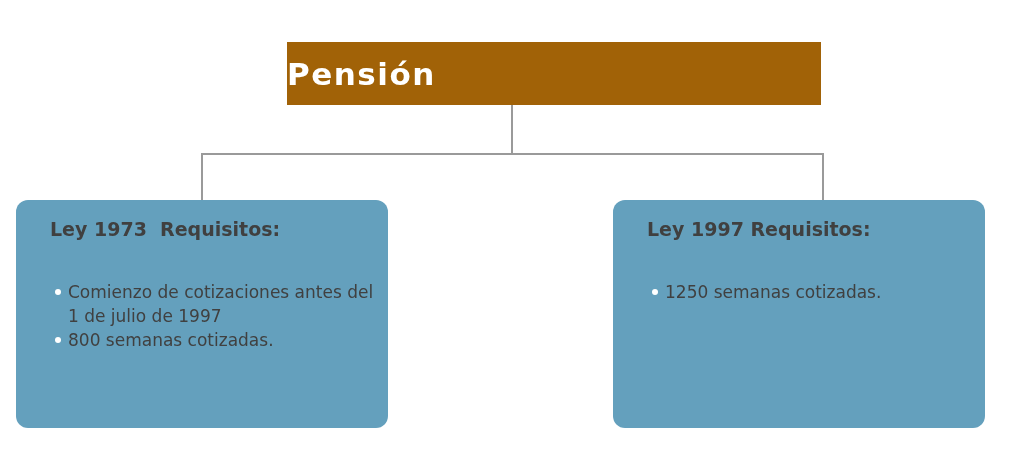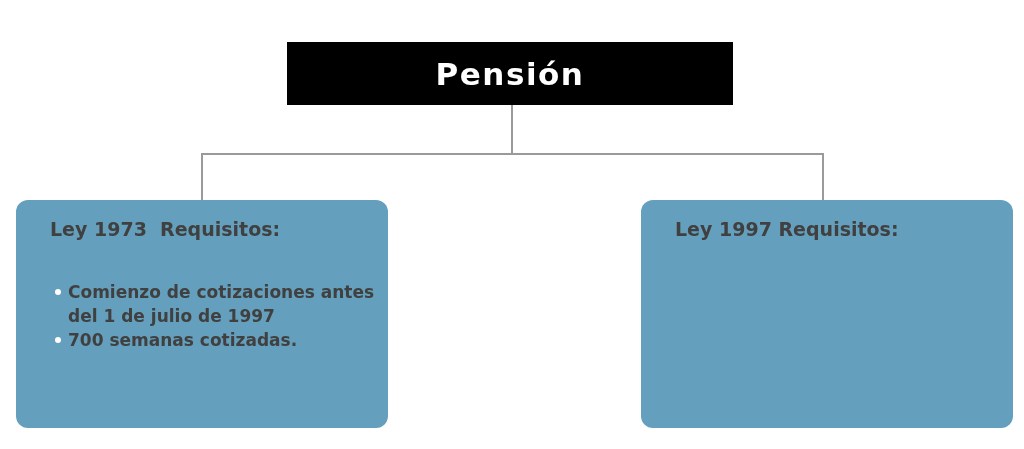--- a/index.html
+++ b/index.html
@@ -1,19 +1,19 @@
 <!DOCTYPE html>
 <html><head>
 <meta charset="utf-8">
 <style>
   html, body { margin:0; padding:0; }
   body { width:1024px; height:449px; background:#ffffff; position:relative; overflow:hidden;
          font-family:"DejaVu Sans", sans-serif; }
-  .root-box { position:absolute; left:287px; top:42px; width:446px; height:63px; background:#000000;
-              display:flex; align-items:center; justify-content:center; }
+  .root-box { position:absolute; left:287px; top:42px; width:534px; height:63px; background:#a16207;
+              display:flex; align-items:center; }
   .root-box span { color:#fff; font-size:31px; font-weight:bold; letter-spacing:1.5px; }
   .line { position:absolute; background:#9a9a9a; }
   .card { position:absolute; top:200px; width:372px; height:228px; background:#64a0bd; border-radius:12px; color:#404040; }
   .card .title { position:absolute; left:34px; top:18px; font-size:19px; font-weight:bold; }
   .card ul { position:absolute; left:36px; top:80px; margin:0; padding:0; list-style:none; font-size:17px; line-height:24px; }
   .card li { position:relative; padding-left:16px; }
   .card li::before { content:""; position:absolute; left:3px; top:9px; width:6px; height:6px; border-radius:50%; background:#fff; }
 </style>
 </head>
 <body>
@@ -22,23 +22,24 @@
   <span>Pensión</span>
 </div>
 
 <div class="line" style="left:511px; top:105px; width:2px; height:49px;"></div>
 <div class="line" style="left:201px; top:153px; width:623px; height:2px;"></div>
 <div class="line" style="left:201px; top:153px; width:2px; height:47px;"></div>
 <div class="line" style="left:822px; top:153px; width:2px; height:47px;"></div>
 
 <div class="card" style="left:16px;">
   <div class="title" style="white-space:pre;">Ley 1973  Requisitos:</div>
-  <ul style="width:325px;font-weight:bold;">
+  <ul style="width:325px;">
     <li>Comienzo de cotizaciones antes del 1 de julio de 1997</li>
-    <li>700 semanas cotizadas.</li>
+    <li>800 semanas cotizadas.</li>
   </ul>
 </div>
 
-<div class="card" style="left:641px;">
+<div class="card" style="left:613px;">
   <div class="title">Ley 1997 Requisitos:</div>
   <ul style="width:290px;">
+    <li>1250 semanas cotizadas.</li>
   </ul>
 </div>
 
 </body></html>

